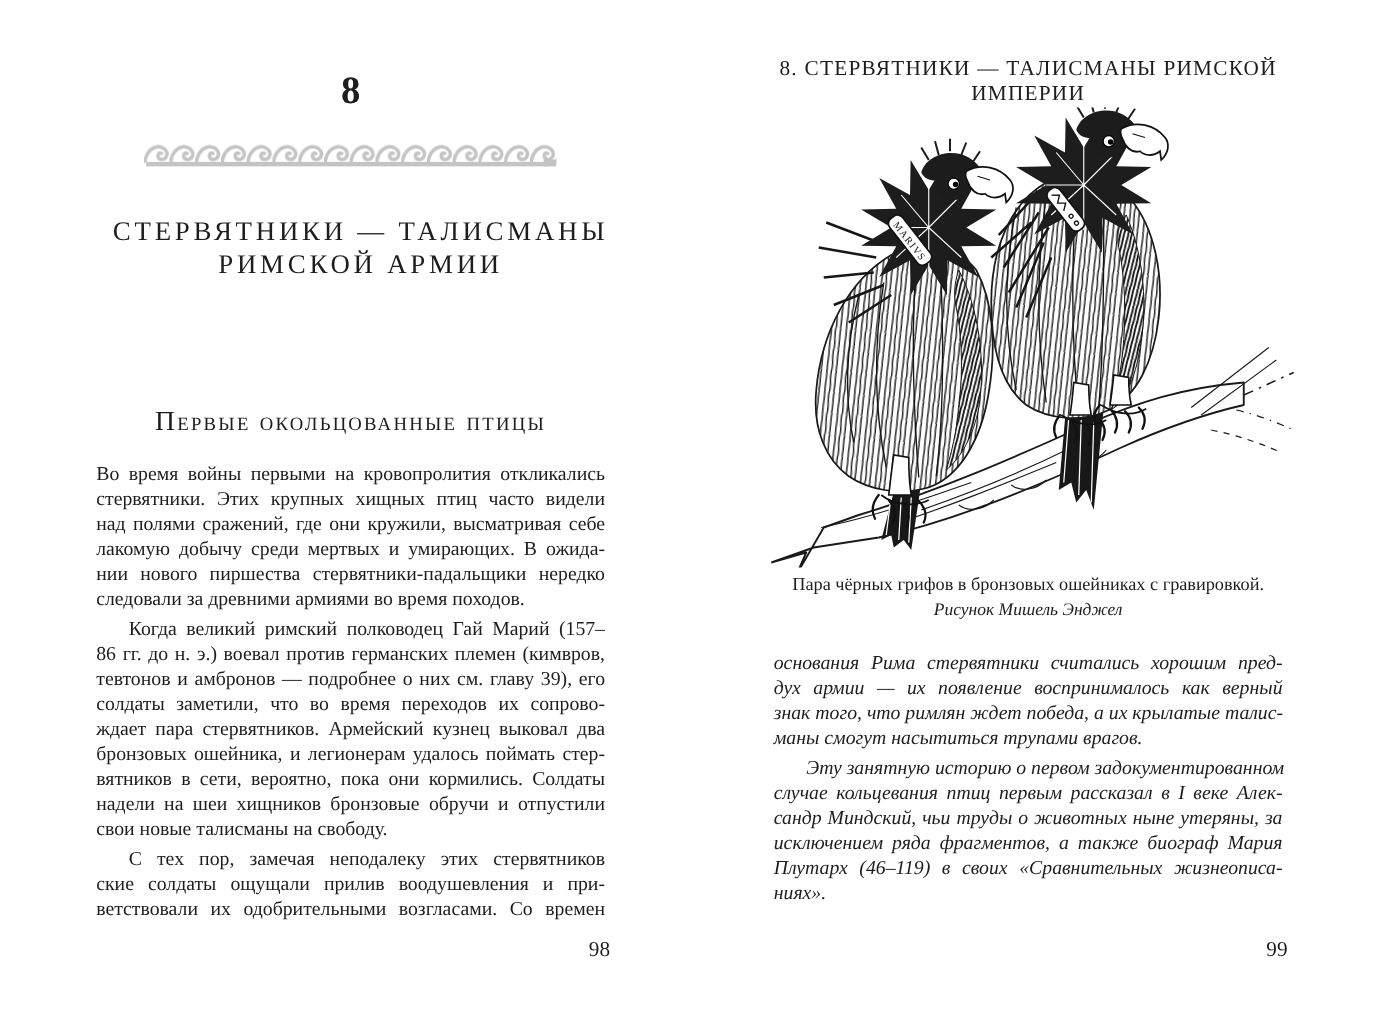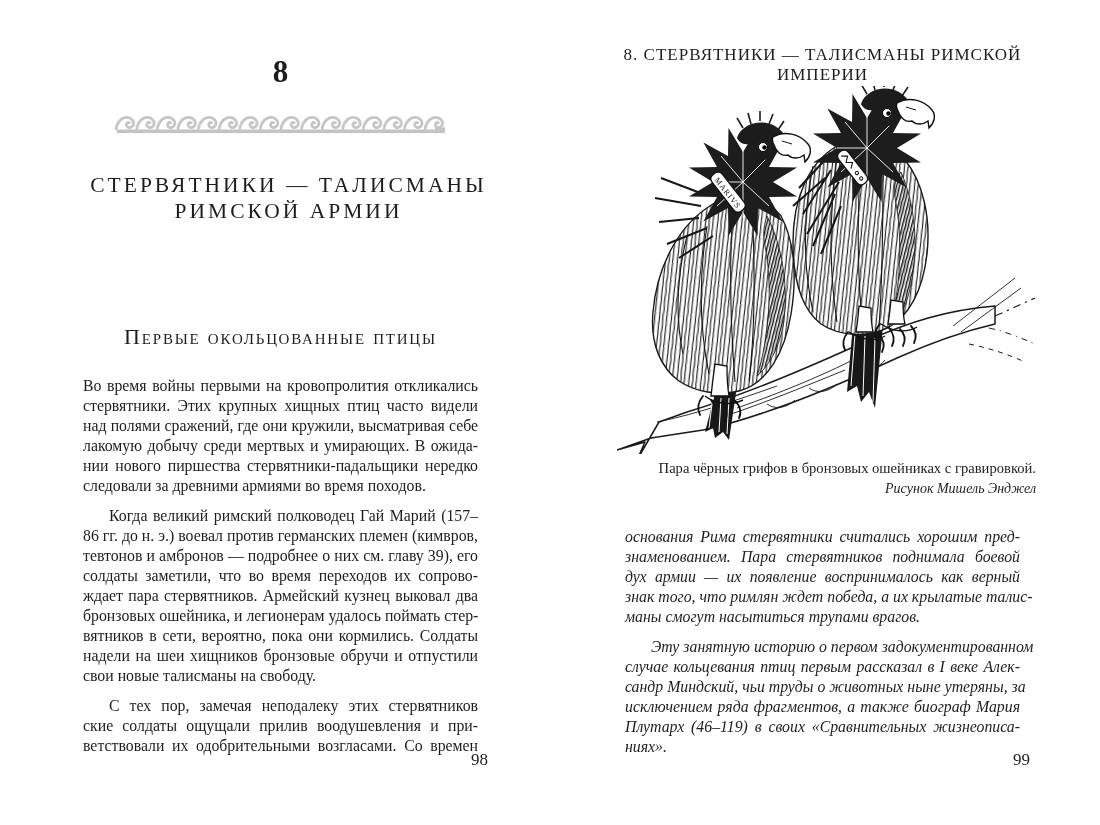--- a/index.html
+++ b/index.html
@@ -15,32 +15,32 @@
   .wave-wrap{position:absolute;top:114px;left:42px;width:332px;height:24px;}
   .chapter-title{position:absolute;top:164px;left:0;width:100%;text-align:center;
                  font-size:21.5px;line-height:26px;letter-spacing:3px;font-weight:normal;margin:8px;}
   .section-heading{position:absolute;top:324px;left:0;width:100%;text-align:center;
                    font-size:22px;font-weight:normal;font-variant:small-caps;
                    letter-spacing:1.8px;margin:0;}
 
   .body-text{position:absolute;left:0;width:415px;font-size:15.8px;line-height:20px;}
   .page-left  .body-text{top:366px;}
   .page-right .body-text{top:517px;font-style:italic;}
-  .para{margin:10px;padding:0;}
+  .para{margin:4px;padding:0;}
   .tline{display:block;text-align:justify;text-align-last:justify;white-space:nowrap;}
   .tline.end{text-align-last:left;}
   .para.indent .tline:first-child{text-indent:26px;}
 
   .folio{position:absolute;top:750px;left:0;width:100%;text-align:right;font-size:17px;}
 
   .running-header{position:absolute;top:45px;left:-10px;width:435px;text-align:center;
                   font-size:17px;letter-spacing:1px;font-weight:normal;margin:0;}
 
   figure.illustration{position:absolute;top:86px;left:2px;margin:0;width:420px;height:368px;}
-  .caption{position:absolute;top:459px;left:-6px;width:427px;text-align:right;
+  .caption{position:absolute;top:459px;left:-6px;width:427px;text-align:center;
            font-size:14.6px;line-height:19.5px;}
   .caption .it{font-style:italic;font-size:14px;}
 </style>
 </head>
 <body>
 
 <div class="spread">
 
   <section class="page page-left">
 
@@ -201,21 +201,20 @@
     </figure>
 
     <div class="caption">
       <span class="cap-line">Пара чёрных грифов в бронзовых ошейниках с гравировкой.</span><br>
       <span class="it">Рисунок Мишель Энджел</span>
     </div>
 
     <div class="body-text">
         <p class="para">
           <span class="tline">основания Рима стервятники считались хорошим пред-</span>
-          <span class="tline">знаменованием. Пара стервятников поднимала боевой</span>
           <span class="tline">дух армии — их появление воспринималось как верный</span>
           <span class="tline">знак того, что римлян ждет победа, а их крылатые талис-</span>
           <span class="tline end">маны смогут насытиться трупами врагов.</span>
         </p>
         <p class="para indent">
           <span class="tline">Эту занятную историю о первом задокументированном</span>
           <span class="tline">случае кольцевания птиц первым рассказал в I веке Алек-</span>
           <span class="tline">сандр Миндский, чьи труды о животных ныне утеряны, за</span>
           <span class="tline">исключением ряда фрагментов, а также биограф Мария</span>
           <span class="tline">Плутарх (46–119) в своих «Сравнительных жизнеописа-</span>

